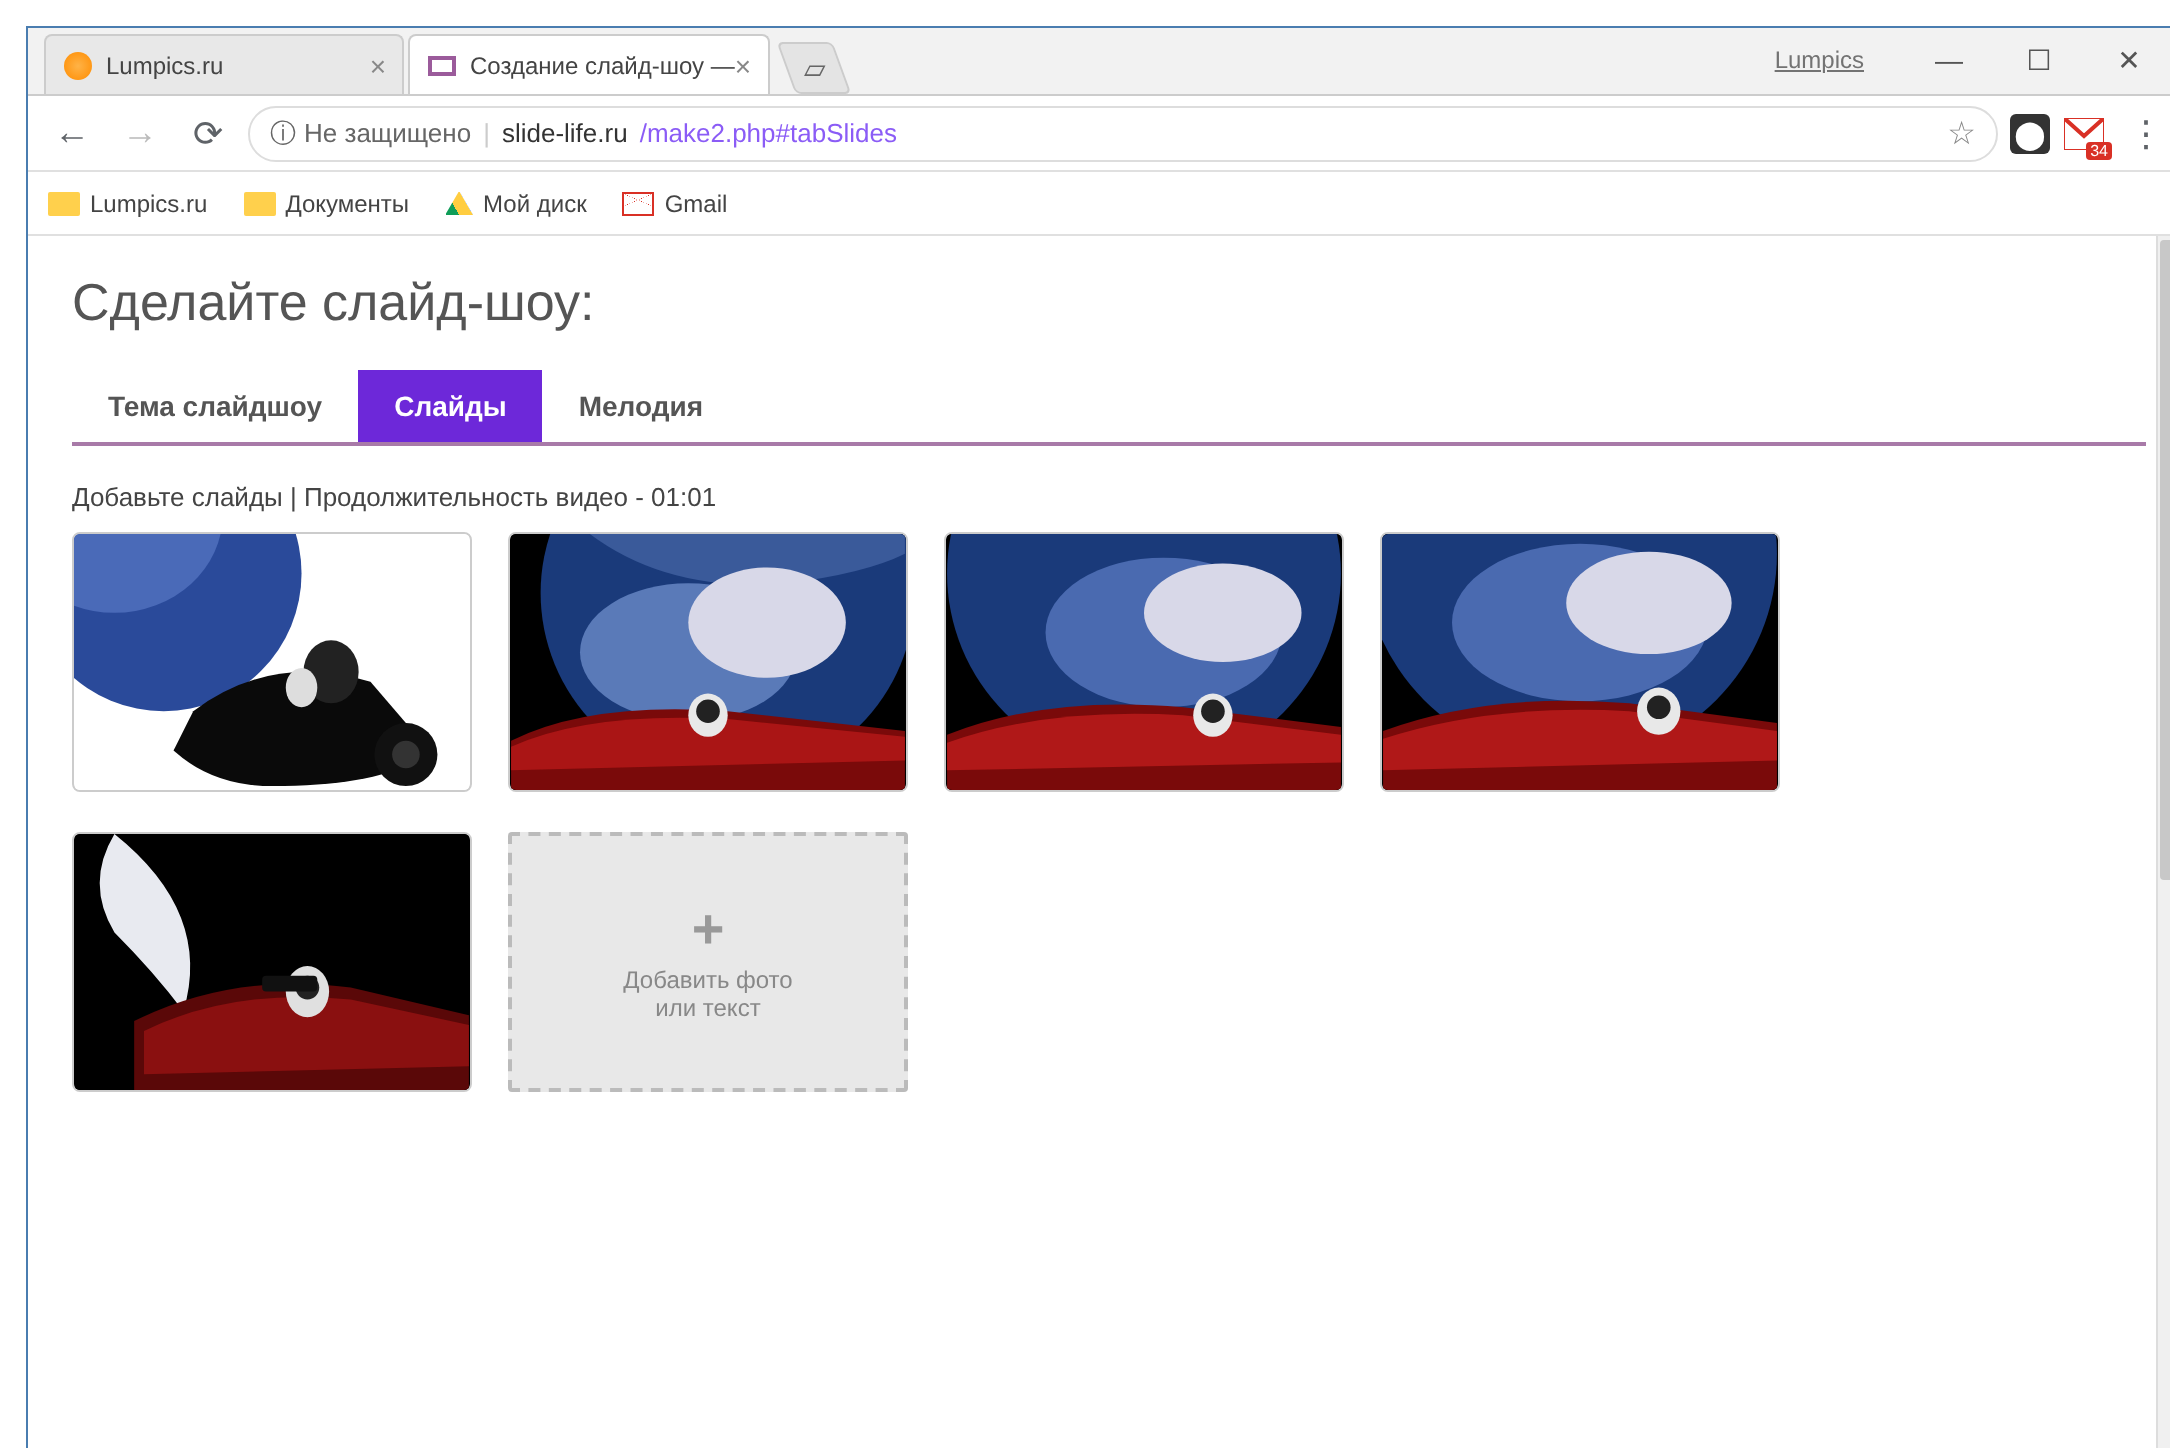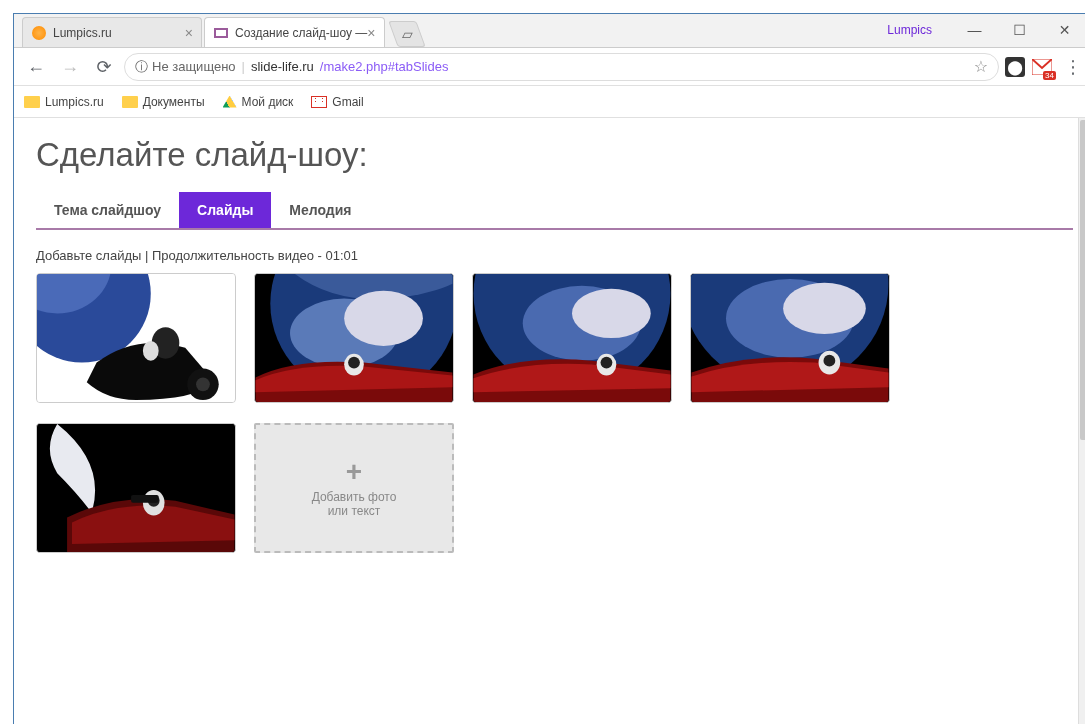--- a/index.html
+++ b/index.html
@@ -1,20 +1,20 @@
 <!DOCTYPE html>
 <html><head>
 <meta charset="utf-8">
 <style>
   * { box-sizing: border-box; margin: 0; padding: 0; }
   body { font-family: Arial, sans-serif; background: #fff; width: 1085px; height: 724px; overflow: hidden; position: relative; }
   
   
   .window { border: 1px solid #4a7db0; width: 1083px; height: 722px; margin: 13px; background: #fff; display: flex; flex-direction: column; }
-  .titlebar-title { font-size: 12px; color: #6d28d9; margin-right: 20px; }
+  .titlebar-title { font-size: 12px; color: #737373; margin-right: 20px; text-decoration: underline; }
   .titlebar-btn { width: 45px; height: 28px; display: flex; align-items: center; justify-content: center; font-size: 14px; color: #555; cursor: pointer; }
   
   
   .browser-tabs { height: 34px; background: #f2f2f2; display: flex; align-items: flex-end; padding: 0 8px; border-bottom: 1px solid #ccc; }
   .browser-tab { height: 30px; min-width: 180px; background: #fff; border: 1px solid #ccc; border-bottom: none; border-radius: 4px 4px 0 0; display: flex; align-items: center; padding: 0 8px; margin-right: 2px; font-size: 12px; color: #444; position: relative; }
   .browser-tab.inactive { background: #e8e8e8; }
   .tab-favicon { width: 16px; height: 16px; margin-right: 6px; display: inline-flex; align-items: center; justify-content: center; }
   .favicon-orange { width: 14px; height: 14px; background: radial-gradient(circle,#ffb347,#ff8c00); border-radius: 50%; }
   .favicon-purple { width: 14px; height: 10px; border: 2px solid #9b5b9b; }
   .tab-close { margin-left: auto; font-size: 14px; color: #888; cursor:pointer; }
@@ -36,21 +36,21 @@
   
   .bookmarks { height: 32px; display:flex; align-items:center; padding: 0 10px; border-bottom:1px solid #e0e0e0; gap:18px; font-size:12px; color:#444; }
   .bookmark { display:flex; align-items:center; gap:5px; cursor:pointer; }
   .bm-folder { width:16px; height:12px; background:#ffd04c; border-radius:1px; }
   .bm-drive { width:14px; height:12px; background: linear-gradient(60deg,#0f9d58 33%,#ffcd40 33% 66%,#4285f4 66%); clip-path: polygon(50% 0,100% 100%,0 100%); }
   .bm-gmail { width:16px; height:12px; border:1px solid #d93025; position:relative; }
   .bm-gmail::after { content:''; position:absolute; left:0; right:0; top:0; height:6px; background: linear-gradient(to bottom right, transparent 49%, #d93025 50%, transparent 51%), linear-gradient(to bottom left, transparent 49%, #d93025 50%, transparent 51%); }
   
   
   .page { flex:1; overflow:auto; padding: 18px 22px; position:relative; }
-  .page h1 { font-size: 33px; font-weight: normal; color:#555; margin-bottom: 18px; }
+  .page h1 { font-size: 26px; font-weight: normal; color:#555; margin-bottom: 18px; }
   
   .step-tabs { display:flex; border-bottom: 2px solid #a87aa8; text-align: center; }
   .step-tab { padding: 10px 18px; font-size: 14px; font-weight:bold; color:#555; cursor:pointer; }
   .step-tab.active { background:#6d28d9; color:#fff; }
   
   .slides-info { font-size:13px; color:#444; margin: 18px 0 10px; }
   
   .slides-grid { display:flex; flex-wrap:wrap; gap:20px 18px; }
   .slide-thumb { width: 200px; height: 130px; border:1px solid #ccc; border-radius:4px; overflow:hidden; cursor:pointer; background:#000; position:relative; }
   .slide-thumb svg { width:100%; height:100%; display:block; }

